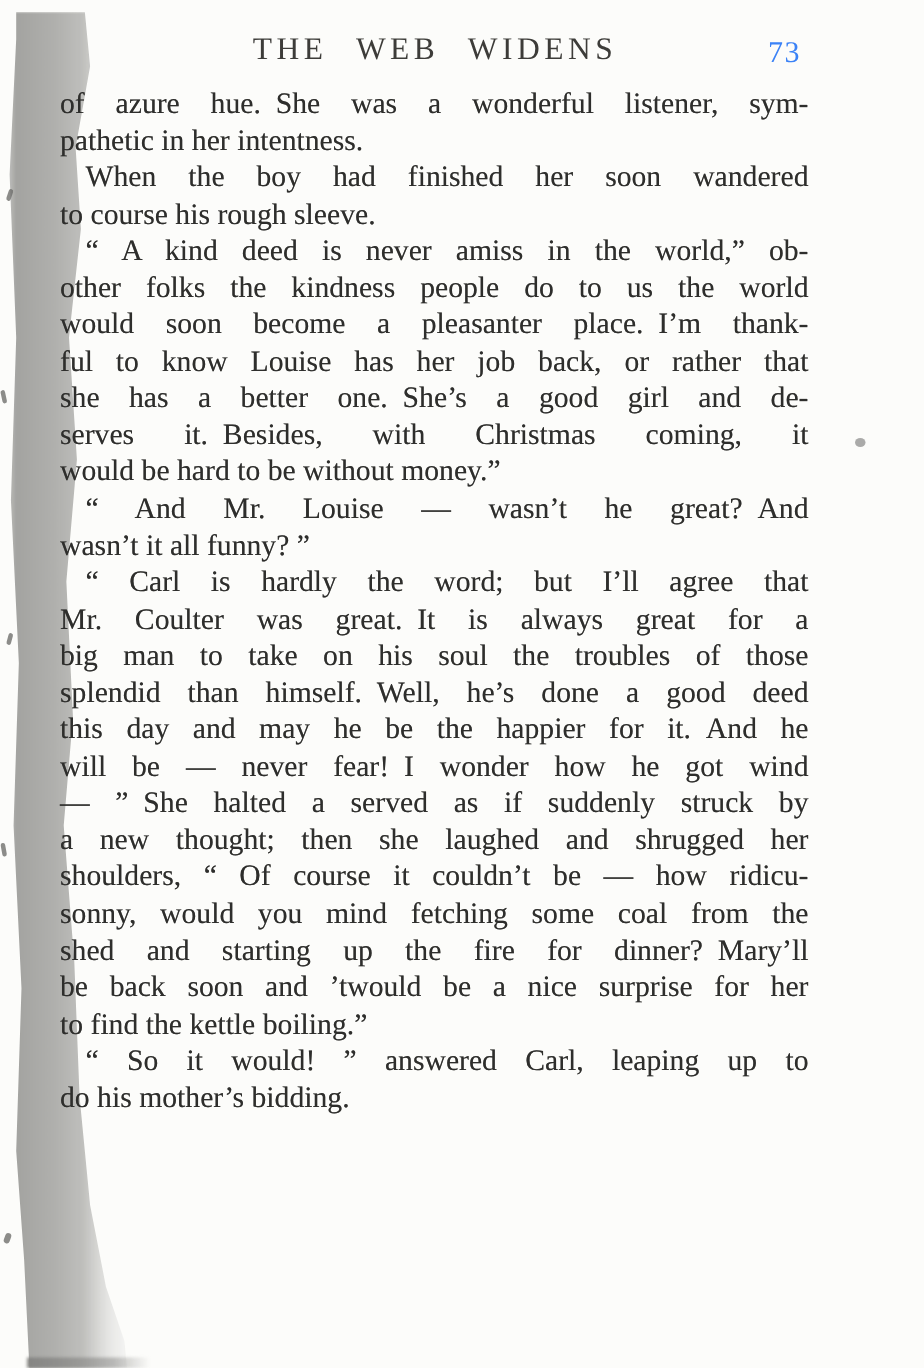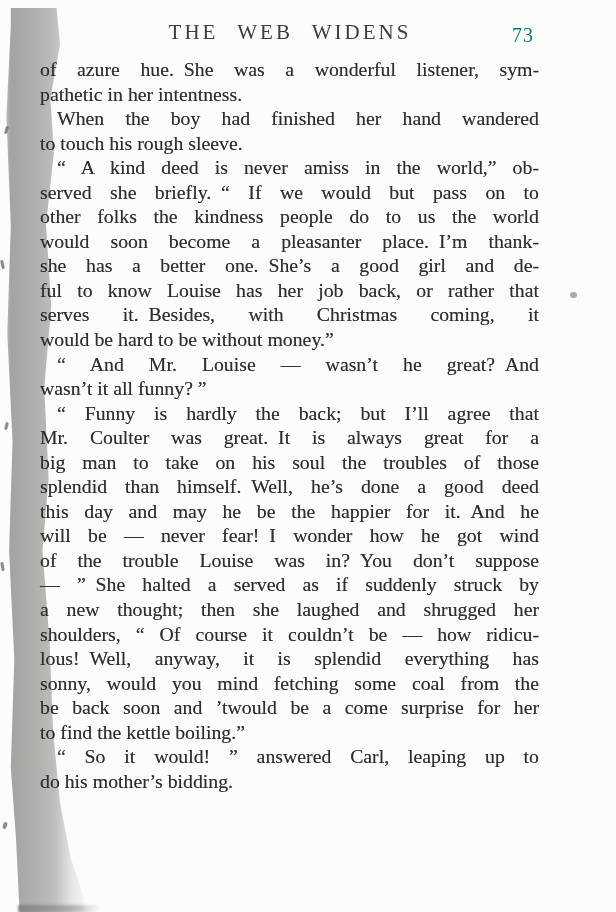--- a/index.html
+++ b/index.html
@@ -34,21 +34,21 @@
   }
   .header-title{
     position:absolute;top:20px;left:40px;width:500px;
     text-align:center;
     font-size:21px;letter-spacing:3px;word-spacing:11px;
     color:#3d3c39;
   }
   .page-number{
     position:absolute;top:24px;left:512px;
     font-size:20px;letter-spacing:1px;
-    color:#0f766e;
+    color:#3b82f6;
   }
   .body-text{
     position:absolute;left:40px;top:57px;width:499px;
     font-size:19.8px;line-height:24.55px;
     color:#2e2e2c;
     text-shadow:0 0 0.4px rgba(46,46,44,0.55);
   }
   .line{text-align:left;}
   .line.jl{text-align:justify;text-align-last:justify;}
   .line.indent{padding-left:17px;}
@@ -68,45 +68,43 @@
 <div class="page">
   <div class="gutter"></div>
   <div class="gutter-edge"></div>
 
   <div class="header-title">THE WEB WIDENS</div>
   <div class="page-number">73</div>
 
   <div class="body-text">
       <div class="line jl">of azure hue. She was a wonderful listener, sym-</div>
       <div class="line">pathetic in her intentness.</div>
-      <div class="line indent jl">When the boy had finished her hand wandered</div>
-      <div class="line">to touch his rough sleeve.</div>
+      <div class="line indent jl">When the boy had finished her soon wandered</div>
+      <div class="line">to course his rough sleeve.</div>
       <div class="line indent jl">“ A kind deed is never amiss in the world,” ob-</div>
-      <div class="line jl">served she briefly. “ If we would but pass on to</div>
       <div class="line jl">other folks the kindness people do to us the world</div>
       <div class="line jl">would soon become a pleasanter place. I’m thank-</div>
+      <div class="line jl">ful to know Louise has her job back, or rather that</div>
       <div class="line jl">she has a better one. She’s a good girl and de-</div>
-      <div class="line jl">ful to know Louise has her job back, or rather that</div>
       <div class="line jl">serves it. Besides, with Christmas coming, it</div>
       <div class="line">would be hard to be without money.”</div>
       <div class="line indent jl">“ And Mr. Louise — wasn’t he great? And</div>
       <div class="line">wasn’t it all funny? ”</div>
-      <div class="line indent jl">“ Funny is hardly the back; but I’ll agree that</div>
+      <div class="line indent jl">“ Carl is hardly the word; but I’ll agree that</div>
       <div class="line jl">Mr. Coulter was great. It is always great for a</div>
       <div class="line jl">big man to take on his soul the troubles of those</div>
       <div class="line jl">splendid than himself. Well, he’s done a good deed</div>
       <div class="line jl">this day and may he be the happier for it. And he</div>
       <div class="line jl">will be — never fear! I wonder how he got wind</div>
-      <div class="line jl">of the trouble Louise was in? You don’t suppose</div>
       <div class="line jl">— ” She halted a served as if suddenly struck by</div>
       <div class="line jl">a new thought; then she laughed and shrugged her</div>
       <div class="line jl">shoulders, “ Of course it couldn’t be — how ridicu-</div>
-      <div class="line jl">lous! Well, anyway, it is splendid everything has</div>
       <div class="line jl">sonny, would you mind fetching some coal from the</div>
-      <div class="line jl">be back soon and ’twould be a come surprise for her</div>
+      <div class="line jl">shed and starting up the fire for dinner? Mary’ll</div>
+      <div class="line jl">be back soon and ’twould be a nice surprise for her</div>
       <div class="line">to find the kettle boiling.”</div>
       <div class="line indent jl">“ So it would! ” answered Carl, leaping up to</div>
       <div class="line">do his mother’s bidding.</div>
     </div>
 
   <div class="speck s1"></div>
   <div class="tick t1"></div>
   <div class="tick t2"></div>
   <div class="tick t3"></div>
   <div class="tick t4"></div>

